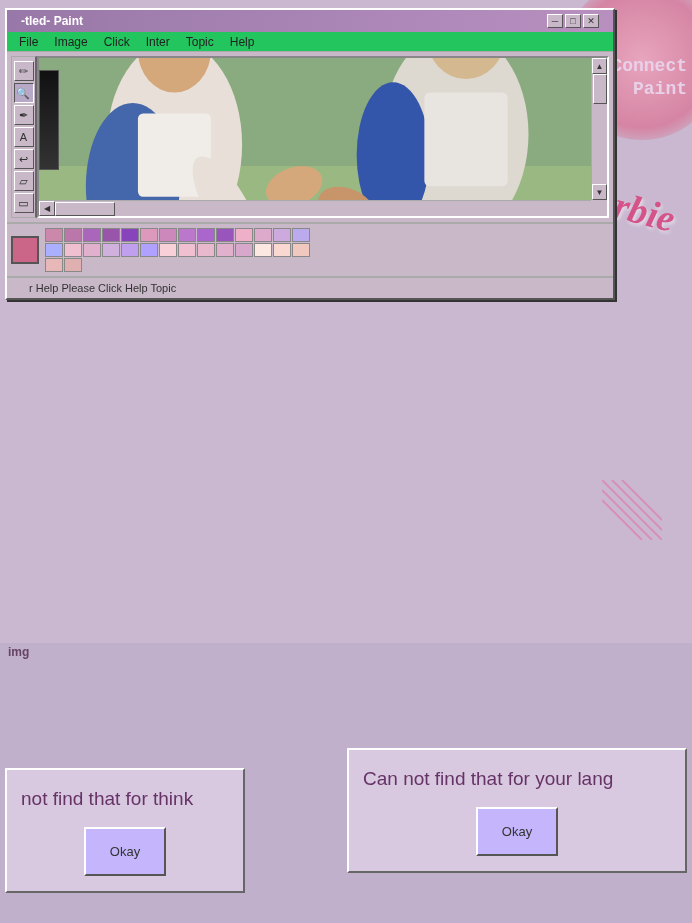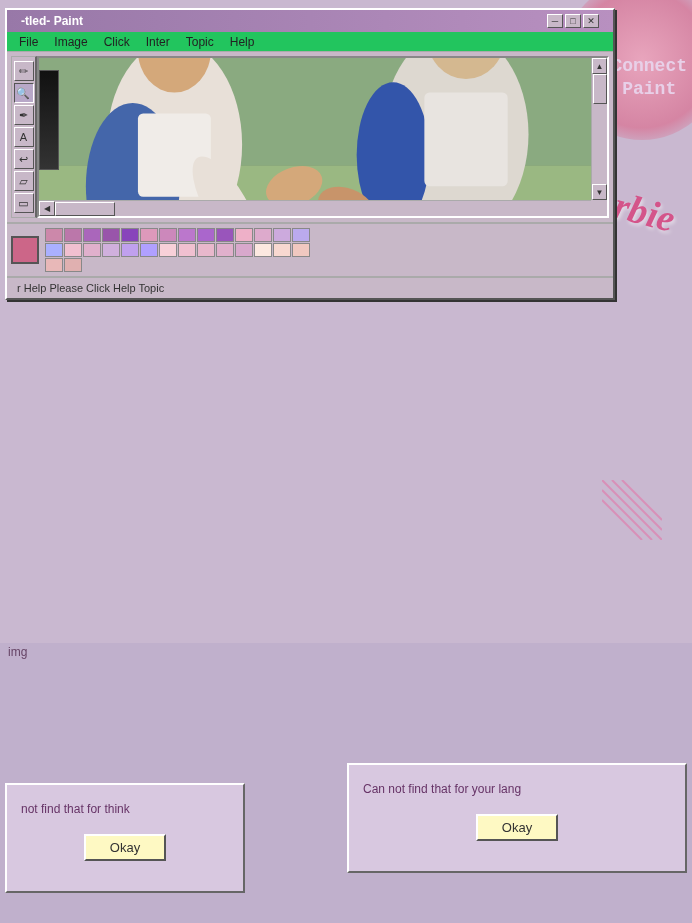--- a/index.html
+++ b/index.html
@@ -55,21 +55,21 @@
     
     .connect-text {
       position: absolute;
       top: 55px;
       right: 5px;
       font-size: 18px;
       font-weight: bold;
       color: #e8d0e8;
       font-family: 'Courier New', monospace;
       z-index: 5;
-      text-align: center;
+      text-align: right;
       line-height: 1.3;
     }
 
     
     .sparkle {
       position: absolute;
       color: #e8d0f0;
       font-size: 14px;
       z-index: 1;
     }
@@ -328,21 +328,21 @@
       border: 1px solid #888;
       cursor: pointer;
     }
 
     
     .status-bar {
       background: #c8b8c8;
       height: 22px;
       display: flex;
       align-items: center;
-      padding: 0 10px;
+      padding: 0 22px;
       border-top: 2px solid #aaa;
       font-size: 11px;
       color: #333;
       font-family: Arial, sans-serif;
     }
 
     .status-text {
       flex: 1;
     }
 
@@ -358,21 +358,21 @@
     }
 
     
     .img-label {
       position: absolute;
       top: 0;
       left: 0;
       padding: 2px 8px;
       font-size: 12px;
       color: #664466;
-      font-weight: normal;
+      font-weight: bold;
     }
 
     .dialog-left {
       position: absolute;
       left: 5px;
       bottom: 30px;
       width: 240px;
       background: #d8c8e0;
       border: 2px solid #fff;
       border-right: 2px solid #666;
@@ -386,32 +386,32 @@
       bottom: 50px;
       width: 340px;
       background: #d8c8e0;
       border: 2px solid #fff;
       border-right: 2px solid #666;
       border-bottom: 2px solid #666;
       padding: 16px 14px 14px;
     }
 
     .dialog-text {
-      font-size: 12px;
+      font-size: 19px;
       color: #663366;
       margin-bottom: 14px;
       font-family: Arial, sans-serif;
       line-height: 1.4;
     }
 
     .dialog-okay-btn {
       display: block;
-      margin: 16px auto;
-      padding: 4px 24px;
-      background: #fef9c3;
+      margin: 1px auto;
+      padding: 15px 24px;
+      background: #c4b5fd;
       border: 2px solid #fff;
       border-right: 2px solid #555;
       border-bottom: 2px solid #555;
       font-size: 13px;
       cursor: pointer;
       color: #333;
       font-family: Arial, sans-serif;
     }
 
     

